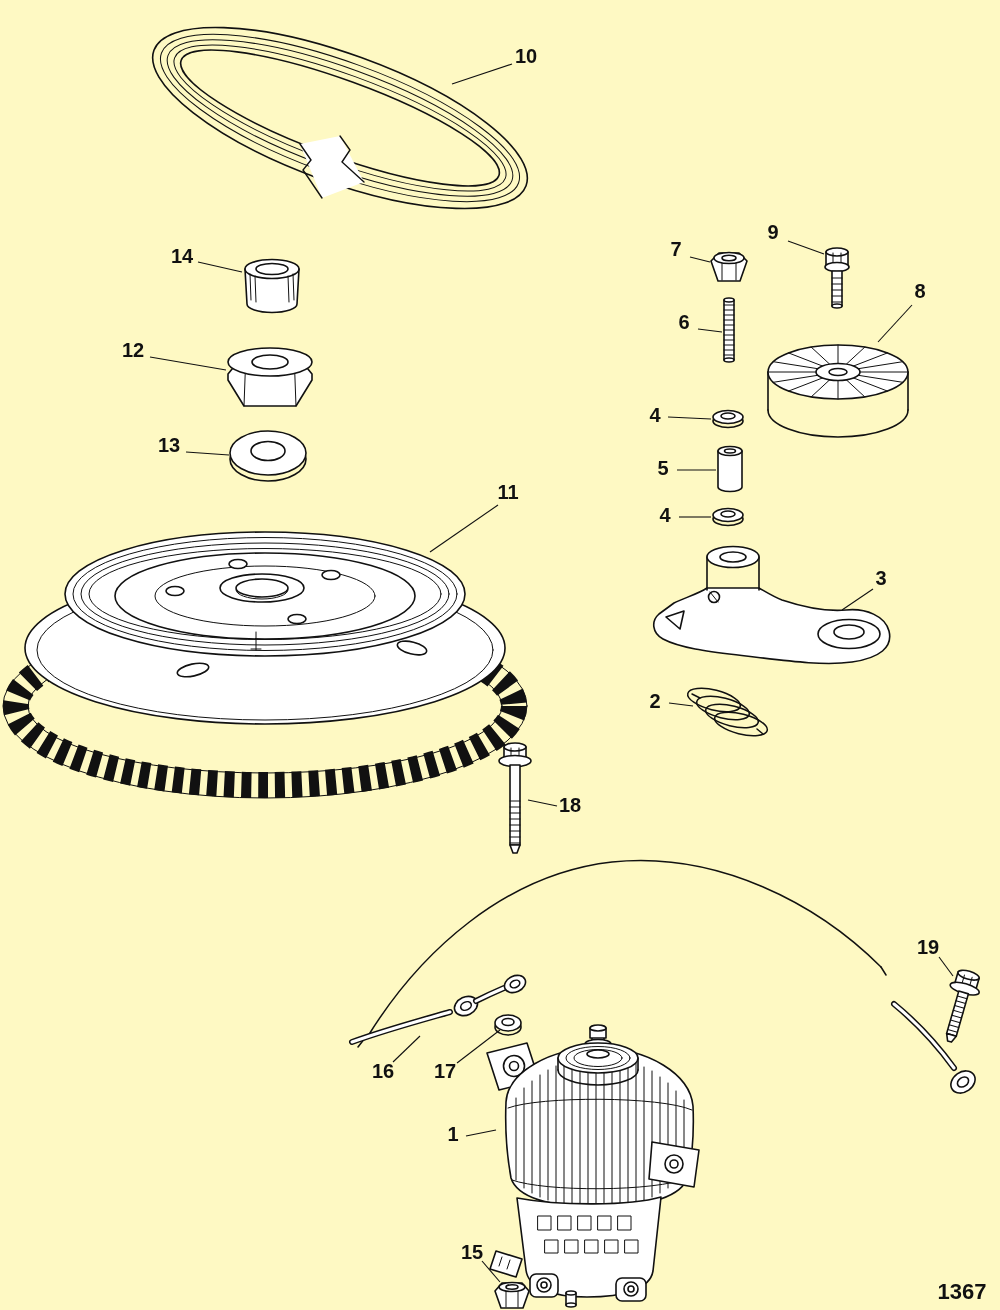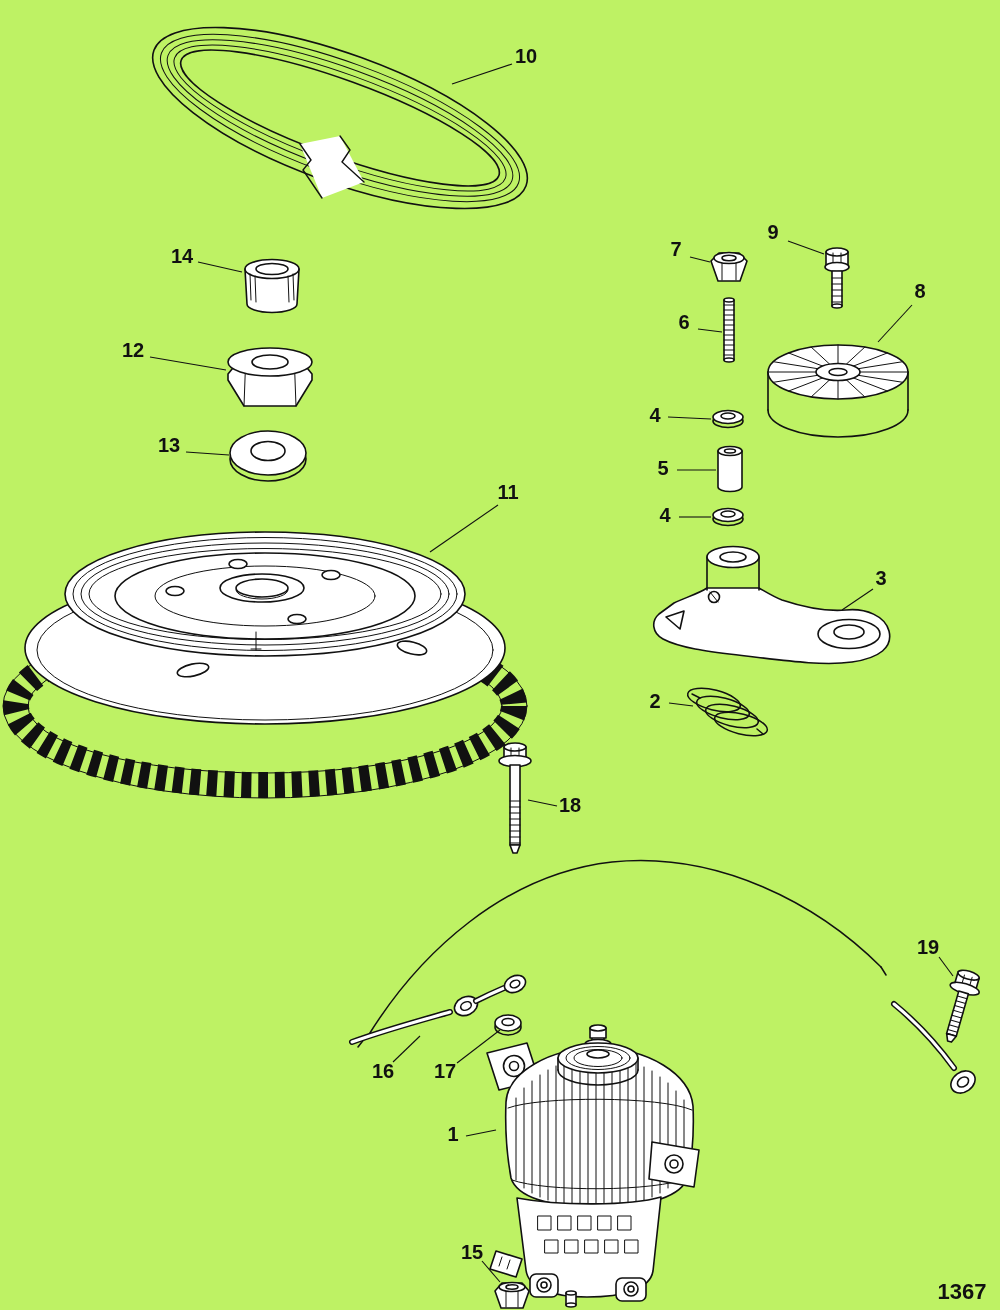--- a/index.html
+++ b/index.html
@@ -1,16 +1,16 @@
 <!DOCTYPE html>
 <html><head>
 <meta charset="utf-8">
 <style>
   html,body{margin:0;padding:0;background:#fff;}
-  .page{position:relative;width:1000px;height:1310px;background:#bef264;overflow:hidden;
+  .page{position:relative;width:1000px;height:1310px;background:#fef9c3;overflow:hidden;
         font-family:"Liberation Sans",sans-serif;}
   svg{display:block;}
   .s{fill:#fff;stroke:#111;stroke-width:1.6;stroke-linejoin:round;}
   .l{fill:none;stroke:#111;stroke-width:1.6;stroke-linecap:round;stroke-linejoin:round;}
   .t{fill:none;stroke:#111;stroke-width:1;stroke-linecap:round;}
   .teeth{fill:none;stroke:#111;stroke-width:26;stroke-dasharray:10 7;}
   .cable{fill:none;stroke:#111;stroke-width:6;stroke-linecap:round;}
   .core{fill:none;stroke:#fff;stroke-width:3;stroke-linecap:round;}
   .wh{fill:#fff;stroke:none;}
   .callout{font:700 20px "Liberation Sans",sans-serif;fill:#111;}

